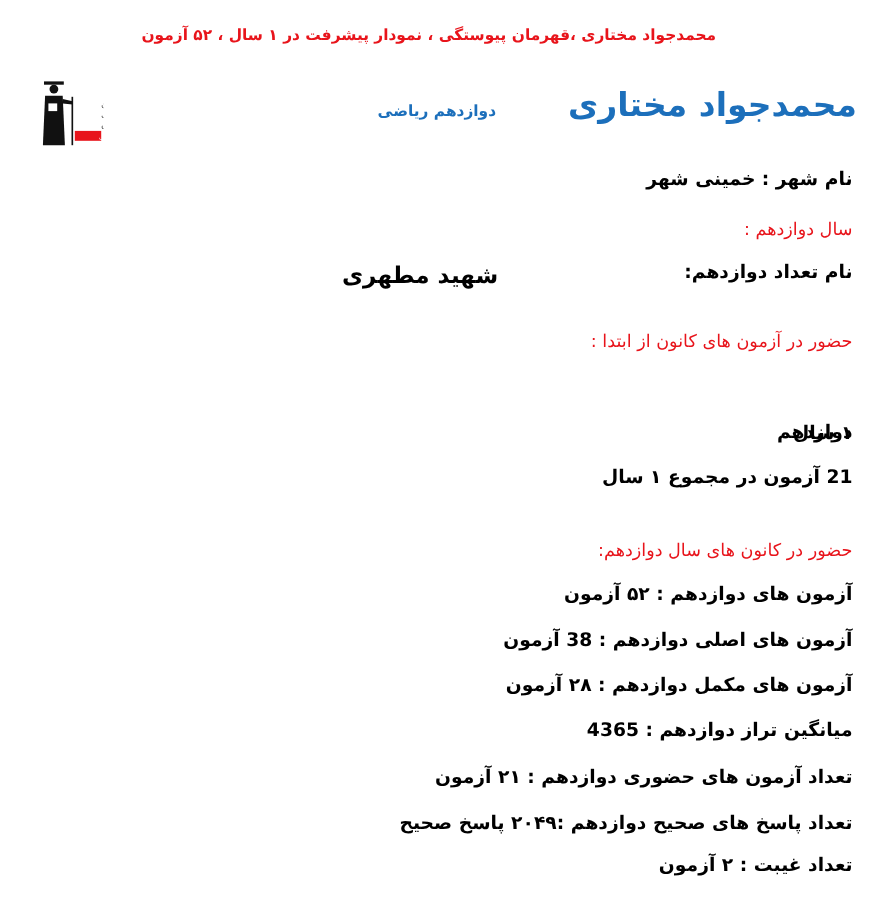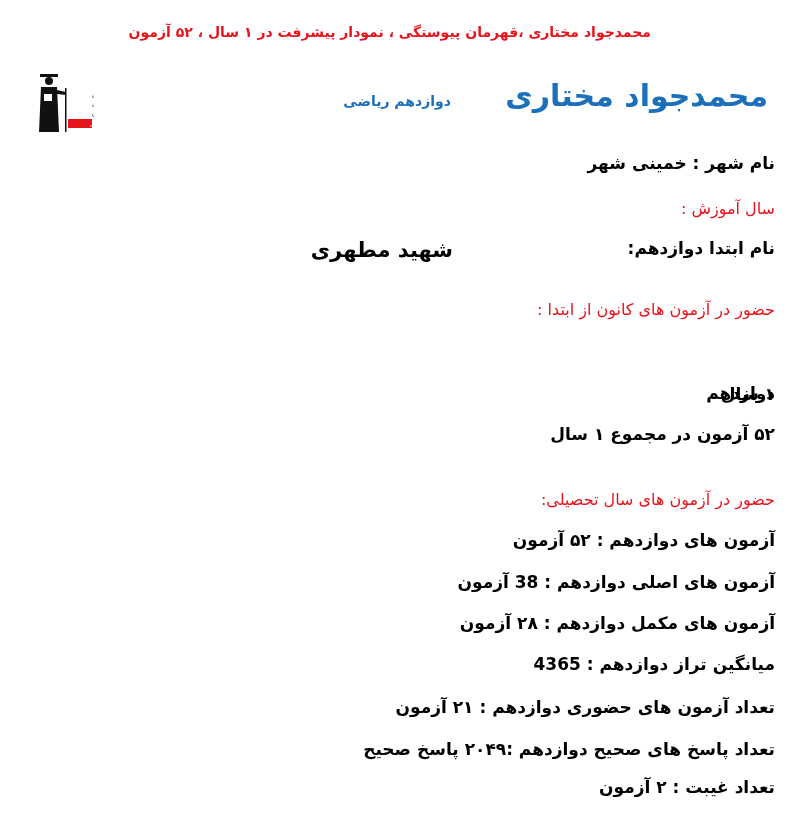--- a/index.html
+++ b/index.html
@@ -24,21 +24,21 @@
       font-size: 14px;
     }
     .logo {
       top: 70px;
       left: 36px;
       width: 58px;
       height: 68px;
     }
     .name-heading {
       top: 78px;
-      right: 25px;
+      right: 14px;
       color: #1c6fbb;
       font-weight: bold;
       font-size: 30px;
     }
     .grade-field {
       top: 93px;
       right: 342px;
       color: #1c6fbb;
       font-weight: bold;
       font-size: 14px;
@@ -84,30 +84,30 @@
       <text x="56" y="45" font-size="6.5" text-anchor="end" fill="#111" font-family="DejaVu Sans, sans-serif">آموزش</text>
       <rect x="32" y="49" width="24" height="9" fill="#e8141b"></rect>
       <text x="54" y="56" font-size="6" text-anchor="end" fill="#fff" font-family="DejaVu Sans, sans-serif">قلم چی</text>
     </svg>
   </div>
 
   <div class="abs name-heading">محمدجواد مختاری</div>
   <div class="abs grade-field">دوازدهم ریاضی</div>
 
   <div class="abs black-line" style="top:153px;">نام شهر : خمینی شهر</div>
-  <div class="abs red-label" style="top:199px;">سال آموزش :</div>
-  <div class="abs black-line" style="top:238px;">نام ابتدا دوازدهم:</div>
+  <div class="abs red-label" style="top:199px;">سال دوازدهم :</div>
+  <div class="abs black-line" style="top:238px;">نام تعداد دوازدهم:</div>
   <div class="abs school-value">شهید مطهری</div>
 
   <div class="abs red-label" style="top:300px;">حضور در آزمون های کانون از ابتدا :</div>
   <div class="abs black-line" style="top:341px;margin-top:43px;">۱ سال</div>
   <div class="abs black-line" style="top:383px;">دوازدهم</div>
-  <div class="abs black-line" style="top:424px;">۵۲ آزمون در مجموع ۱ سال</div>
+  <div class="abs black-line" style="top:424px;">21 آزمون در مجموع ۱ سال</div>
 
-  <div class="abs red-label" style="top:490px;">حضور در آزمون های سال تحصیلی:</div>
+  <div class="abs red-label" style="top:490px;">حضور در کانون های سال دوازدهم:</div>
   <div class="abs black-line" style="top:530px;">آزمون های دوازدهم : ۵۲ آزمون</div>
   <div class="abs black-line" style="top:572px;">آزمون های اصلی دوازدهم : 38 آزمون</div>
   <div class="abs black-line" style="top:613px;">آزمون های مکمل دوازدهم : ۲۸ آزمون</div>
   <div class="abs black-line" style="top:654px;">میانگین تراز دوازدهم : 4365</div>
   <div class="abs black-line" style="top:697px;">تعداد آزمون های حضوری دوازدهم : ۲۱ آزمون</div>
   <div class="abs black-line" style="top:739px;">تعداد پاسخ های صحیح دوازدهم :۲۰۴۹ پاسخ صحیح</div>
   <div class="abs black-line" style="top:777px;">تعداد غیبت : ۲ آزمون</div>
 
 </div>
 

